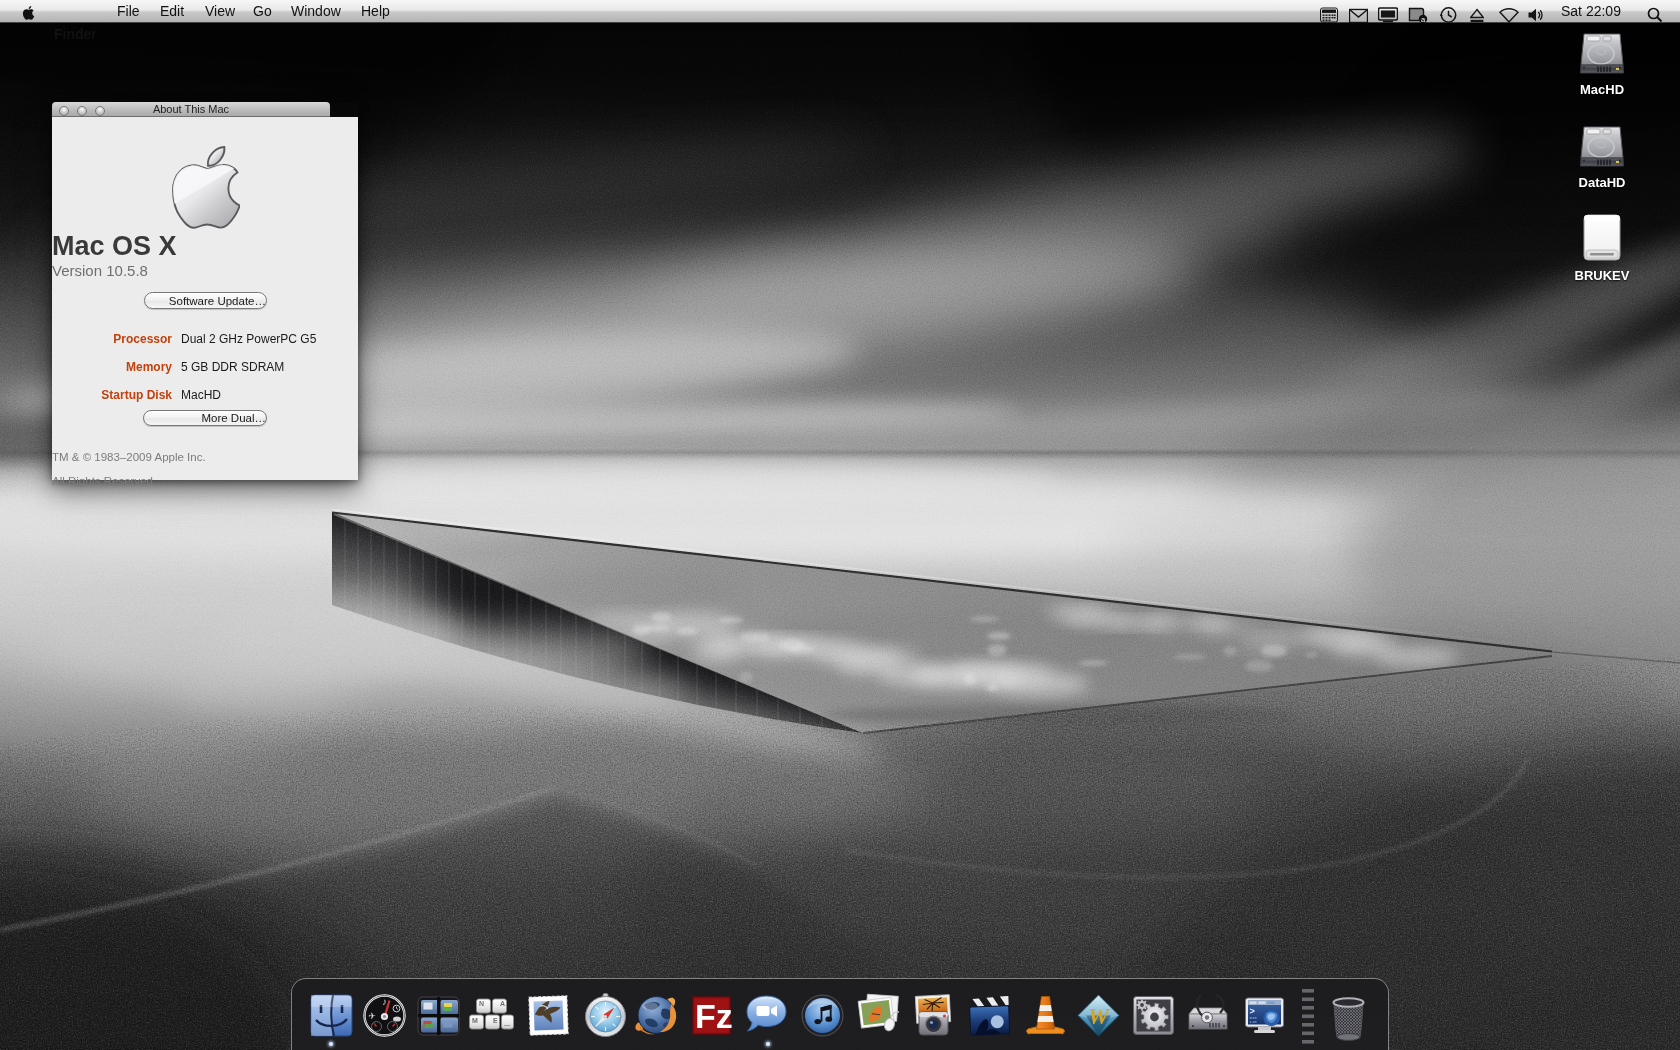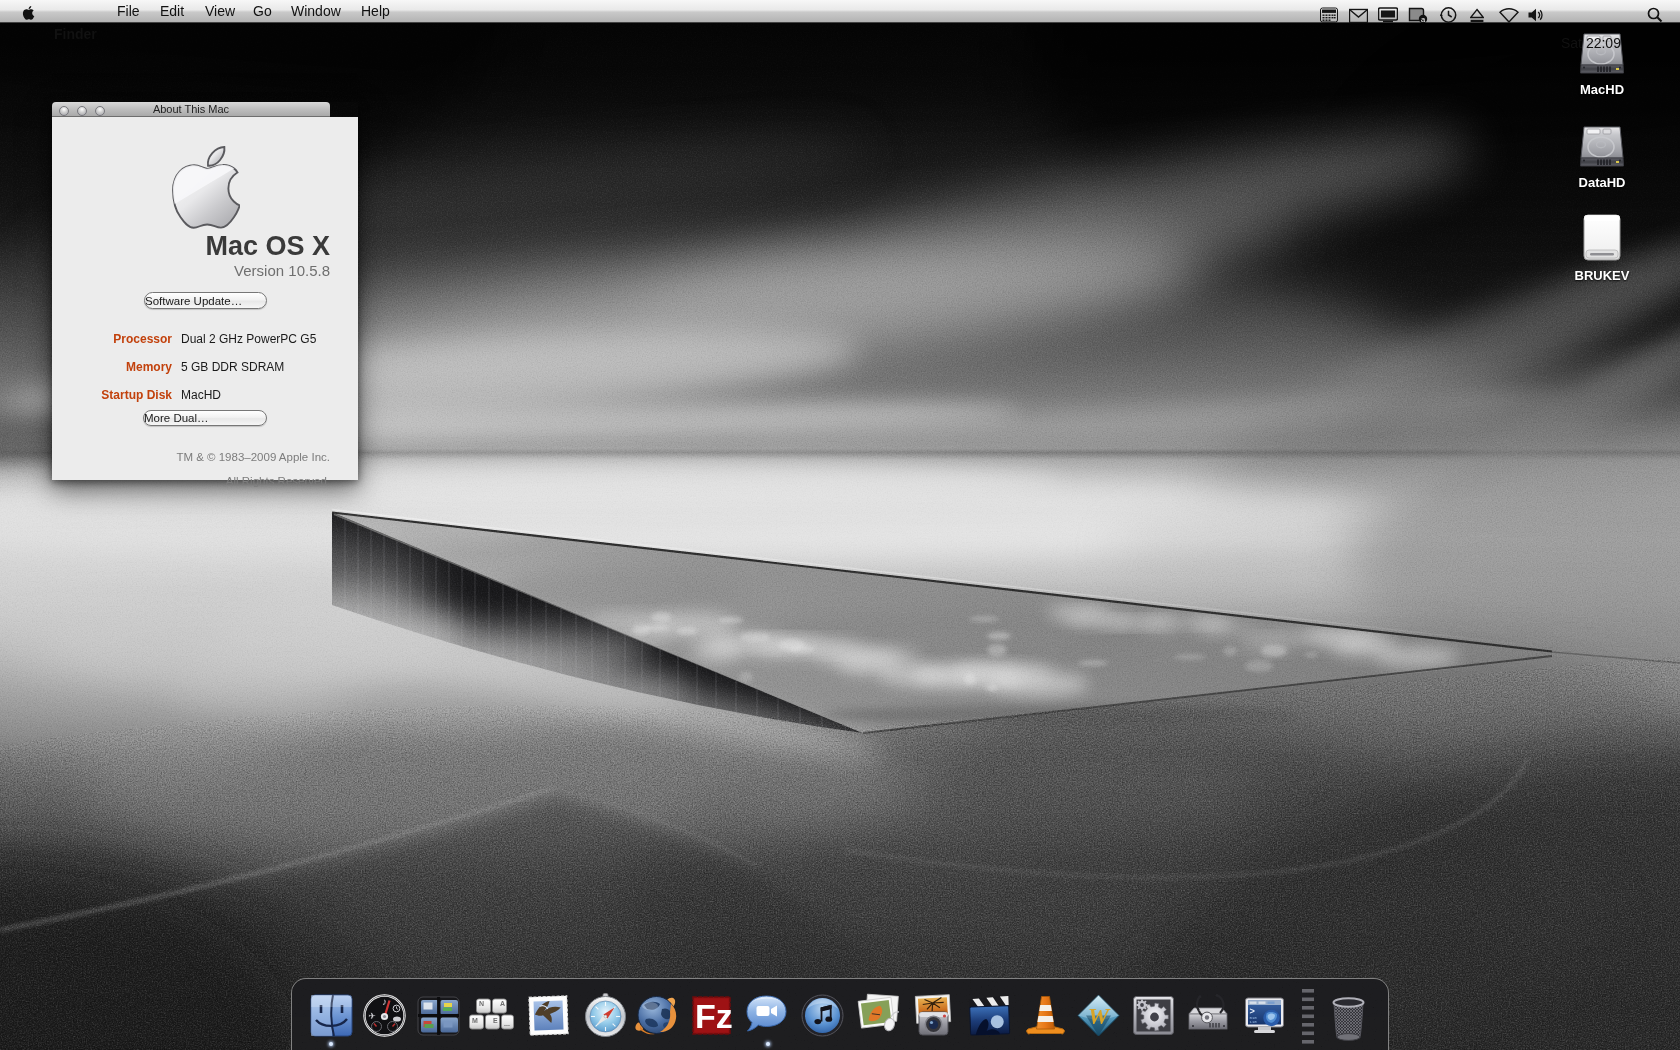--- a/index.html
+++ b/index.html
@@ -4,37 +4,37 @@
 <style>
   html,body{margin:0;padding:0;width:1680px;height:1050px;overflow:hidden;background:#000;
     font-family:"Liberation Sans", sans-serif;}
   #desk{position:absolute;left:0;top:0;width:1680px;height:1050px;}
   
   #menubar{position:absolute;left:0;top:0;width:1680px;height:23px;
     background:linear-gradient(#f7f7f7 0%,#e9e9e9 45%,#c9c9c9 55%,#b3b3b3 100%);
     border-bottom:1px solid #424242; box-sizing:border-box; z-index:50;}
   .mitem{position:absolute;top:0;height:22px;line-height:23px;font-size:14px;color:#111;}
   .mb{font-weight:bold;margin-top:23px;}
-  #mclock{position:absolute;top:0;height:22px;line-height:23px;font-size:14px;color:#111;margin-top:32px;}
+  #mclock{position:absolute;top:0;height:22px;line-height:23px;font-size:14px;color:#111;}
   
   #win{position:absolute;left:52px;top:102px;width:306px;height:378px;z-index:40;
     box-shadow:0 10px 26px rgba(0,0,0,.55), 0 2px 8px rgba(0,0,0,.5);}
   #titlebar{position:absolute;left:0;top:0;width:278px;height:15px;
     background:linear-gradient(#d9d9d9,#bcbcbc 55%,#a9a9a9);
     border-bottom:1px solid #6e6e6e;box-sizing:border-box;
     border-radius:4px 4px 0 0;}
   .tbtn{position:absolute;top:3.5px;width:10px;height:10px;border-radius:50%;
     background:radial-gradient(circle at 50% 30%, #fdfdfd 0%, #cfcfcf 45%, #9f9fa5 100%);
     border:1px solid #77777c;box-sizing:border-box;}
   #ttitle{position:absolute;left:0;right:0;top:1px;text-align:center;font-size:11px;color:#222;}
   #winbody{position:absolute;left:0;top:15px;width:306px;height:363px;background:#ececec;}
-  .wtxt{position:absolute;left:0;width:278px;text-align:right;}
+  .wtxt{position:absolute;left:0;width:278px;text-align:left;}
   .abtn{position:absolute;height:17px;border:1px solid #777;border-radius:9px;
     background:linear-gradient(#ffffff,#f2f2f2 45%,#e8e8e8 55%,#f6f6f6);
-    font-size:11.5px;color:#1a1a1a;text-align:left;line-height:16px;box-sizing:border-box;
+    font-size:11.5px;color:#1a1a1a;text-align:right;line-height:16px;box-sizing:border-box;
     box-shadow:0 1px 1px rgba(0,0,0,.18);}
   .irow{position:absolute;width:306px;font-size:12px;}
   .ilab{position:absolute;right:186px;font-weight:bold;color:#c2410c;text-align:right;width:160px;}
   .ival{position:absolute;left:129px;color:#1a1a1a;white-space:nowrap;}
   
   .dicon{position:absolute;z-index:30;}
   .dlabel{position:absolute;z-index:30;width:120px;text-align:center;color:#fff;
     font-size:13px;font-weight:bold;text-shadow:0 1px 2px rgba(0,0,0,.9);}
   
   #dock{position:absolute;left:291px;top:978px;width:1098px;height:72px;z-index:45;

